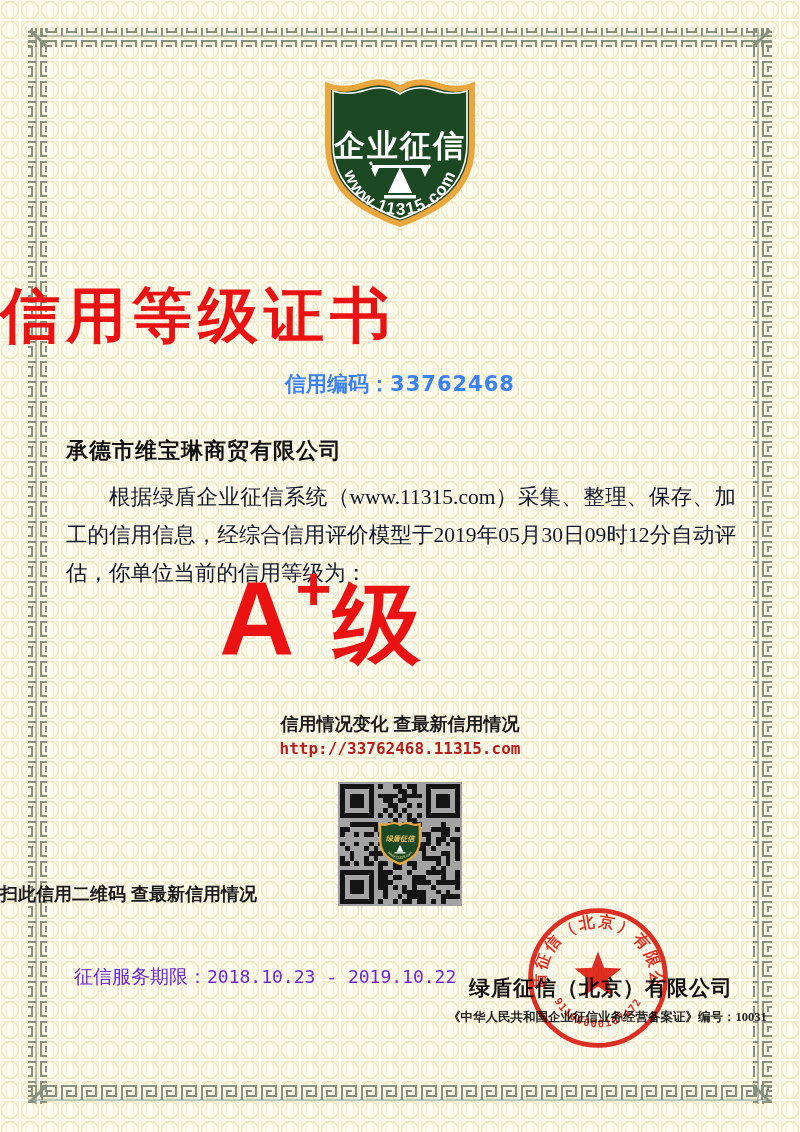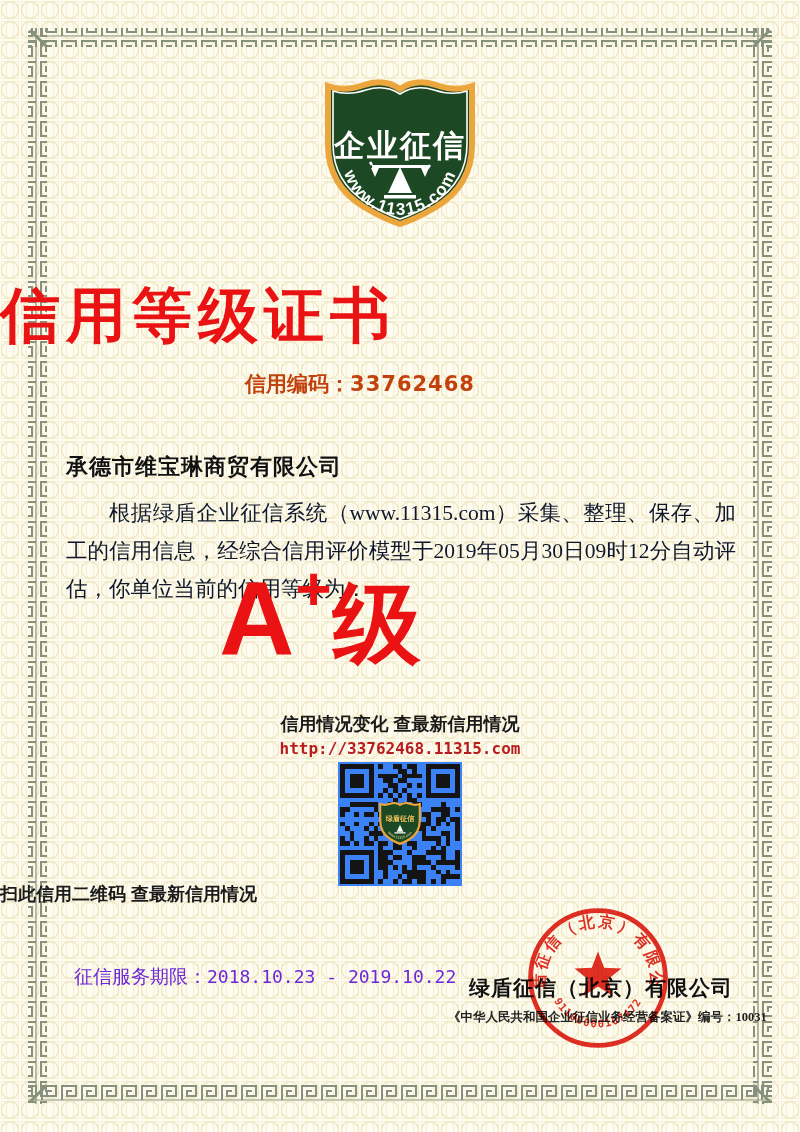--- a/index.html
+++ b/index.html
@@ -7,39 +7,39 @@
         background:#fffdf2;font-family:"Liberation Sans",sans-serif;color:#111;}
   .bg-svg{position:absolute;left:0;top:0;z-index:0;}
   .layer{position:absolute;z-index:1;}
 
   .badge{left:320px;top:76px;width:136px;height:152px;text-align:right;}
 
   .cert-title{left:0;top:276px;width:800px;
     font-family:"DejaVu Serif","Liberation Serif",serif;
     font-size:60px;font-weight:900;letter-spacing:6px;color:#ea1212;}
 
-  .code-line{left:0;top:370px;width:720px;text-align:center;
-    font-size:21px;font-weight:bold;color:#c2410c;}
+  .code-line{left:0;top:370px;width:800px;text-align:center;
+    font-size:21px;font-weight:bold;color:#3b82f6;}
   .code-line .num{font-family:"DejaVu Sans","Liberation Sans",sans-serif;letter-spacing:1px;}
 
   .content{left:66px;top:436px;width:670px;}
-  .company{font-size:22px;font-weight:bold;letter-spacing:1px;margin-top:16px;}
+  .company{font-size:22px;font-weight:bold;letter-spacing:1px;}
   .paragraph{margin:12px 0 0 0;font-family:"Liberation Serif","DejaVu Serif",serif;
     font-size:21.5px;line-height:38px;text-indent:2em;text-align:justify;color:#0f172a;}
 
   .grade{left:0;top:566px;width:640px;text-align:center;color:#ea1212;line-height:1;}
   .grade .g-a{font-size:104px;font-weight:bold;}
   .grade .g-plus{font-size:62px;font-weight:bold;position:relative;top:-44px;margin:0 1px;}
   .grade .g-ji{font-size:88px;font-weight:bold;letter-spacing:0;}
 
   .track1{left:0;top:712px;width:800px;text-align:center;font-size:18px;font-weight:bold;color:#1a1a1a;}
   .track-url{left:0;top:739px;width:800px;text-align:center;
     font-family:"DejaVu Sans Mono","Liberation Mono",monospace;font-size:16px;font-weight:bold;color:#b91c1c;}
 
-  .qr-wrap{left:338px;top:762px;width:124px;height:124px;background:#3b82f6;padding:0;}
+  .qr-wrap{left:338px;top:782px;width:124px;height:124px;background:#a3a3a3;padding:0;font-style:italic;}
   .qr-wrap svg.qr{position:absolute;left:2px;top:2px;}
   .qr-logo{position:absolute;left:40px;top:37px;width:44px;height:48px;z-index:2;}
 
   .qr-caption{left:0;top:882px;width:800px;text-align:left;font-size:18px;font-weight:bold;color:#1a1a1a;}
 
   .footer-left{left:66px;top:958px;font-size:19px;font-weight:normal;line-height:37px;color:#6d28d9;margin-left:8px;}
   .footer-left .num{font-family:"DejaVu Sans Mono","Liberation Mono",monospace;font-size:18px;}
 
   .footer-right{left:448px;top:974px;width:306px;text-align:center;}
   .fr-company{font-size:21px;font-weight:bold;letter-spacing:1px;color:#111;}

